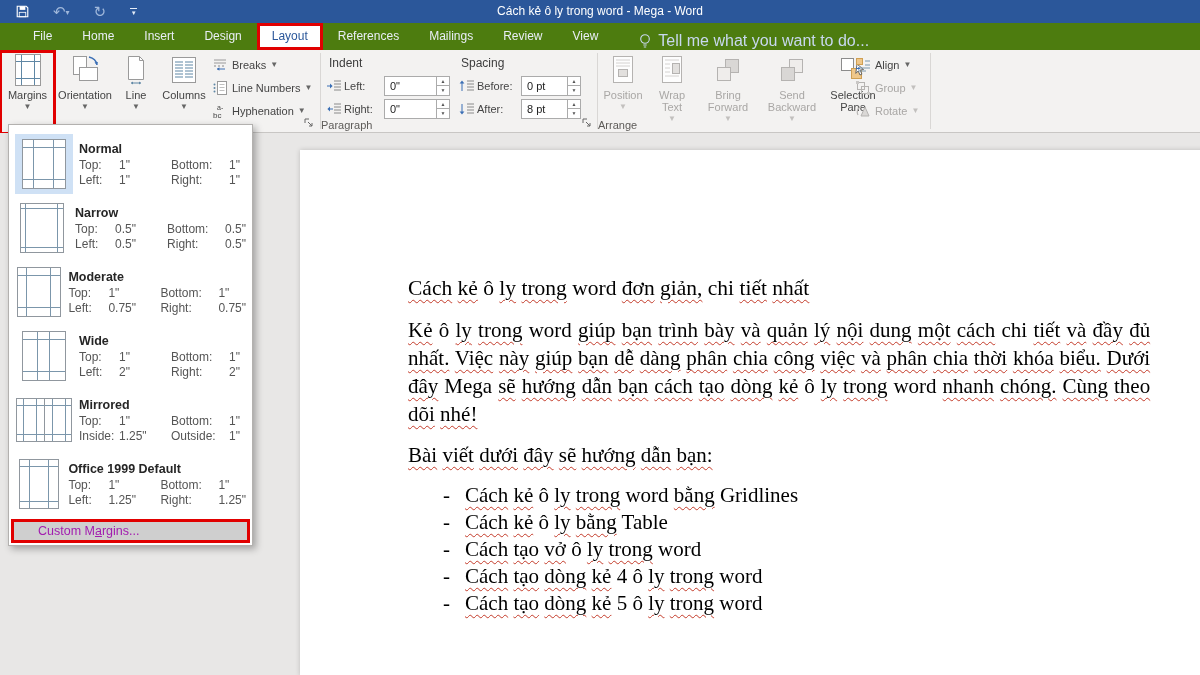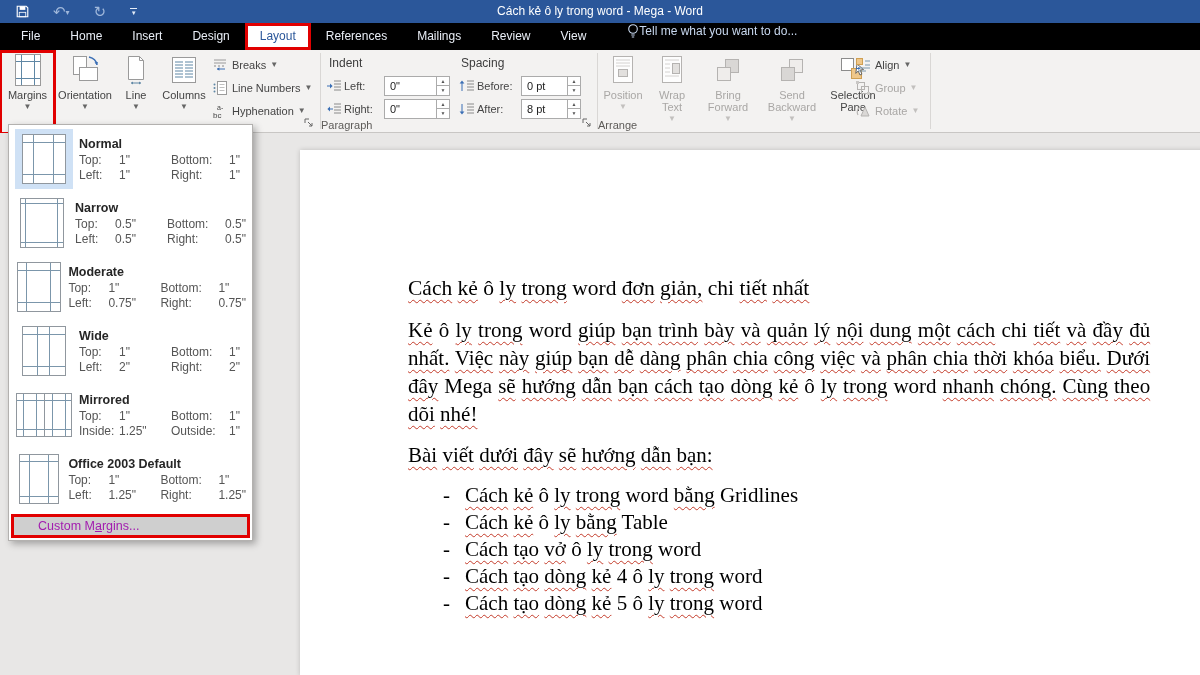--- a/index.html
+++ b/index.html
@@ -10,24 +10,24 @@
   .titlebar{position:absolute;top:0;left:0;width:100%;height:23px;background:#2b579a}
   .wintitle{position:absolute;left:0;top:0;width:100%;text-align:center;line-height:23px;font-size:12px;color:#fff;pointer-events:none}
   .qat{position:absolute;left:16px;top:0;height:23px;display:flex;align-items:center;gap:24px;z-index:2}
   .qbtn{display:flex;align-items:center;line-height:1;cursor:default}
   .glyph-dim{color:#9fb7da;font-size:15px}
   .qat-caret{display:flex;flex-direction:column;align-items:center}
   .qat-caret .bar{width:7px;border-top:1px solid #e6edf8;margin-bottom:2px}
   .qat-caret .v{font-size:6px;color:#e6edf8;line-height:4px}
 
   
-  .tabrow{position:absolute;top:23px;left:0;width:100%;height:27px;background:#000000;display:flex;align-items:flex-start;padding-left:6px}
+  .tabrow{position:absolute;top:23px;left:0;width:100%;height:27px;background:#4d7c0f;display:flex;align-items:flex-end;padding-left:18px}
   .tab{color:#e9eef6;font-size:12px;line-height:27px;padding:0 15px;white-space:nowrap}
   .tab.active{background:#fff;color:#2b579a;border:3px solid #e10000;line-height:21px;padding:0 12px}
-  .tellme{display:flex;align-items:center;gap:0;margin-left:26px;color:#c8d8ef;font-size:12px;white-space:nowrap}
+  .tellme{display:flex;align-items:center;gap:7px;margin-left:26px;color:#c8d8ef;font-size:16px;white-space:nowrap}
 
   
   .ribbon{position:absolute;top:50px;left:0;width:100%;height:83px;background:#f3f2f1;border-bottom:1px solid #c8c6c4}
   .vsep{position:absolute;top:3px;width:1px;height:76px;background:#d9d7d5}
   .grp{position:absolute;top:0;height:82px}
   .grplabel{position:absolute;bottom:1px;width:100%;font-size:11px;color:#5d5b58}
   .launcher{position:absolute;width:12px;height:12px;display:flex;align-items:center;justify-content:center}
   .bigbtn{position:absolute;top:3px;display:flex;flex-direction:column;align-items:center;cursor:default}
   .bigbtn .icon{height:34px;display:flex;align-items:center;justify-content:center}
   .bigbtn .lbl{font-size:11px;color:#444;line-height:12px;margin-top:2px;text-align:center;white-space:pre-line}
@@ -54,21 +54,21 @@
   .page{position:absolute;left:300px;top:17px;width:1072px;height:526px;background:#fff;box-shadow:0 0 5px rgba(0,0,0,.18)}
   .doc{position:absolute;left:108px;top:124px;width:742px;font-family:"Liberation Serif","DejaVu Serif",serif;font-size:21px;line-height:28px;color:#000}
   .doc .h{font-size:21.5px;margin-bottom:14px}
   .doc p{margin-bottom:13px}
   .just{text-align:justify}
   .mw{text-decoration-line:underline;text-decoration-style:wavy;text-decoration-color:#c33b2a;text-decoration-thickness:1px;text-underline-offset:4px}
   .li{display:flex;line-height:27px}
   .dash{width:22px;margin-left:35px}
 
   
-  .menu{position:absolute;left:8px;top:124px;width:245px;background:#fff;border:1px solid #b3b1af;box-shadow:3px 3px 7px rgba(0,0,0,.3);z-index:60;padding-top:2px}
+  .menu{position:absolute;left:8px;top:124px;width:245px;background:#fff;border:1px solid #b3b1af;box-shadow:3px 3px 7px rgba(0,0,0,.3);z-index:60;padding-top:7px}
   .mitem{display:flex;align-items:center;height:64px;padding:0 6px 0 6px}
   .micon{width:58px;height:60px;display:flex;justify-content:center;align-items:center}
   .micon.sel{background:#cfe1f5}
   .micon svg rect{fill:#fff;stroke:#90979e}
   .micon svg line{stroke:#7b96ab}
   .mtext{margin-left:6px;flex:1}
   .mname{display:block;font-size:12.5px;font-weight:700;color:#262626;line-height:17px}
   .mrow{display:grid;grid-template-columns:40px 52px 58px auto;font-size:12px;color:#555;line-height:15px}
   .custom{height:24px;margin:3px 2px 2px 2px;background:#cfcfcf;border:3px solid #e10000;display:flex;align-items:center;padding-left:24px;font-size:12.5px;color:#a21caf}
   .accel{text-decoration:underline}
@@ -573,21 +573,21 @@
        <span class="micon ">
          <svg width="40" height="50">
               <rect x="0.5" y="0.5" width="39" height="49"></rect>
               <line x1="10.5" y1="1" x2="10.5" y2="49"></line>
               <line x1="29.5" y1="1" x2="29.5" y2="49"></line>
               <line x1="1" y1="7.5" x2="39" y2="7.5"></line>
               <line x1="1" y1="42.5" x2="39" y2="42.5"></line>
             </svg>
        </span>
        <span class="mtext">
-         <span class="mname">Office 2003 Default</span>
+         <span class="mname">Office 1999 Default</span>
             <div class="mrow">
               <span>Top:</span>
               <span>1"</span>
               <span>Bottom:</span>
               <span>1"</span>
             </div>
             <div class="mrow">
               <span>Left:</span>
               <span>1.25"</span>
               <span>Right:</span>

